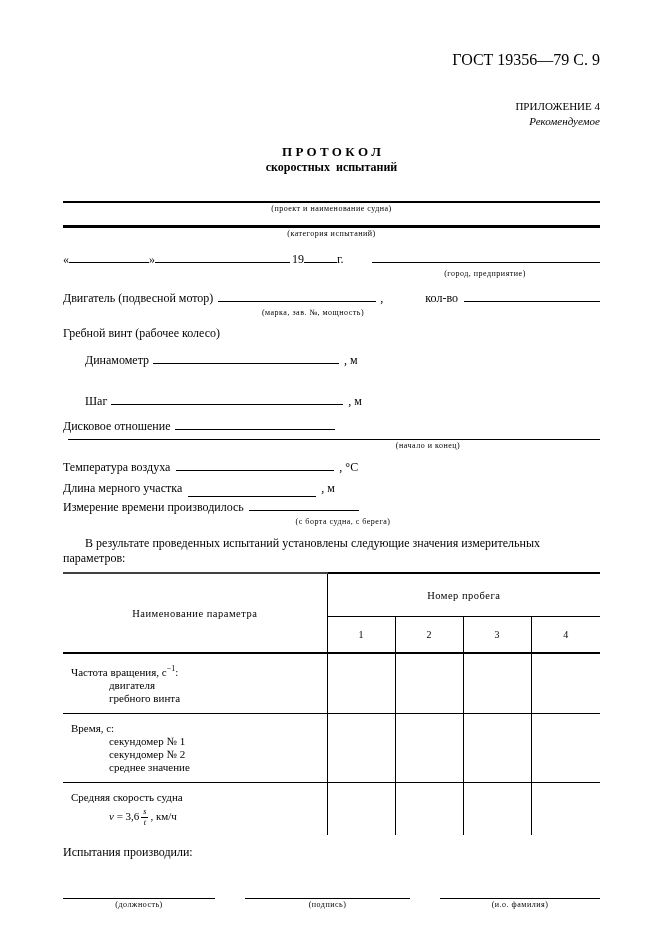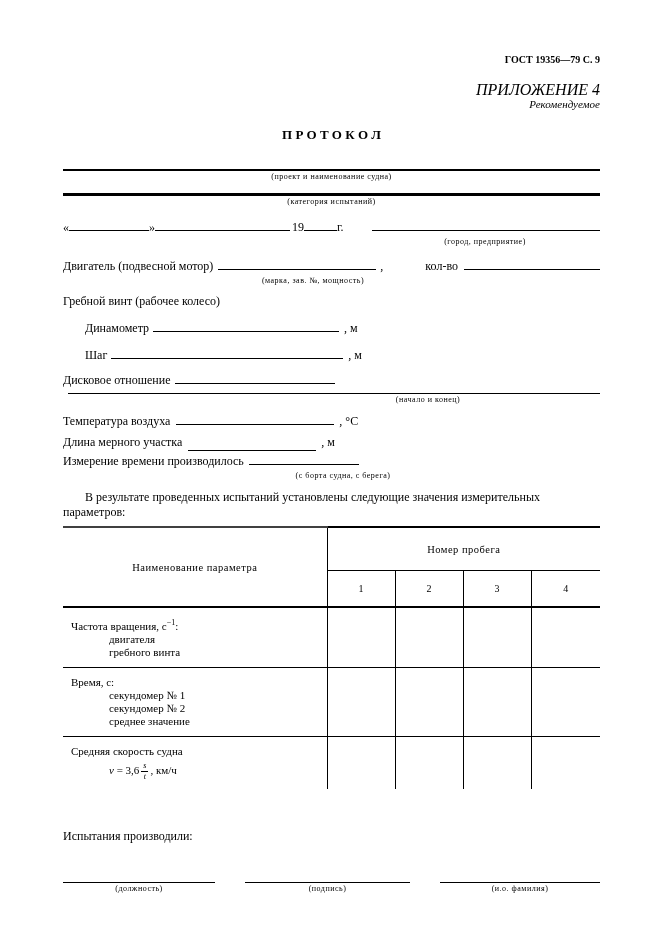--- a/index.html
+++ b/index.html
@@ -5,22 +5,22 @@
   html,body { margin:0; padding:0; background:#fff; }
   .page {
     position:relative; width:661px; height:936px; box-sizing:border-box;
     padding:52px 61px 0 63px; background:#fff; color:#000;
     font-family:"Liberation Serif", serif; font-size:12px; overflow:hidden;
   }
   .right { text-align:right; }
   .center { text-align:center; }
   .bold { font-weight:bold; }
   .ital { font-style:italic; }
-  .gost { font-size:10px; font-weight:bold; line-height:16px; }
-  .appendix { font-style:italic; font-size:16px; line-height:15px; margin-top:14px; }
+  .gost { font-size:16px; font-weight:normal; line-height:16px; }
+  .appendix { font-size:11px; line-height:15px; margin-top:31px; }
   .appendix-kind { font-style:italic; font-size:11px; line-height:14px; }
   .title { font-size:13px; font-weight:bold; line-height:16px; margin-top:16px; }
   .subtitle { font-size:12px; font-weight:bold; line-height:15px; word-spacing:3px; }
   .rule2 { border-top:2px solid #000; margin-top:26px; }
   .rule3 { border-top:3px solid #000; margin-top:11px; }
   .cap { font-size:8px; line-height:11px; letter-spacing:0.5px; }
   .row { display:flex; align-items:baseline; line-height:17px; }
   .blank { border-bottom:1px solid #000; height:2px; }
   .grow { flex:1; }
   .capline { display:block; }
@@ -48,20 +48,21 @@
 </head>
 <body>
 
 <div class="page">
 
   <div class="gost right">ГОСТ 19356—79 С. 9</div>
   <div class="appendix right">ПРИЛОЖЕНИЕ 4</div>
   <div class="appendix-kind right">Рекомендуемое</div>
 
   <div class="title center">П Р О Т О К О Л</div>
+  <div class="subtitle center">скоростных испытаний</div>
 
   <div class="rule2"></div>
   <div class="cap center">(проект и наименование судна)</div>
 
   <div class="rule3"></div>
   <div class="cap center">(категория испытаний)</div>
 
   <div class="row" style="margin-top:12px;">
     <span>«</span>
     <span class="blank" style="width:80px;"></span>
@@ -92,21 +93,21 @@
   <div class="row" style="margin-top:7px;">
     <span>Гребной винт (рабочее колесо)</span>
   </div>
 
   <div class="row" style="margin-top:10px; padding-left:22px;">
     <span>Динамометр</span>
     <span class="blank" style="width:186px; margin-left:4px;"></span>
     <span style="padding-left:5px;">, м</span>
   </div>
 
-  <div class="row" style="margin-top:10px; padding-left:22px;">
+  <div class="row" style="margin-top:24px; padding-left:22px;">
     <span>Шаг</span>
     <span class="blank" style="width:232px; margin-left:4px;"></span>
     <span style="padding-left:5px;">, м</span>
   </div>
 
   <div class="row" style="margin-top:8px;">
     <span>Дисковое отношение</span>
     <span class="blank" style="width:160px; margin-left:5px;"></span>
   </div>
 
@@ -191,21 +192,21 @@
           </div>
         </td>
         <td class="runcell"></td>
         <td class="runcell"></td>
         <td class="runcell"></td>
         <td class="runcell"></td>
       </tr>
     </tbody>
   </table>
 
-  <div style="margin-top:40px; line-height:15px;">Испытания производили:</div>
+  <div style="margin-top:10px; line-height:15px;">Испытания производили:</div>
 
   <div class="sigrow" style="margin-top:36px;">
     <span class="sigcol1 blank"></span>
     <span class="sigcol2 blank"></span>
     <span class="sigcol3 blank"></span>
   </div>
   <div class="sigrow">
     <span class="sigcol1 cap center">(должность)</span>
     <span class="sigcol2 cap center">(подпись)</span>
     <span class="sigcol3 cap center">(и.о. фамилия)</span>

